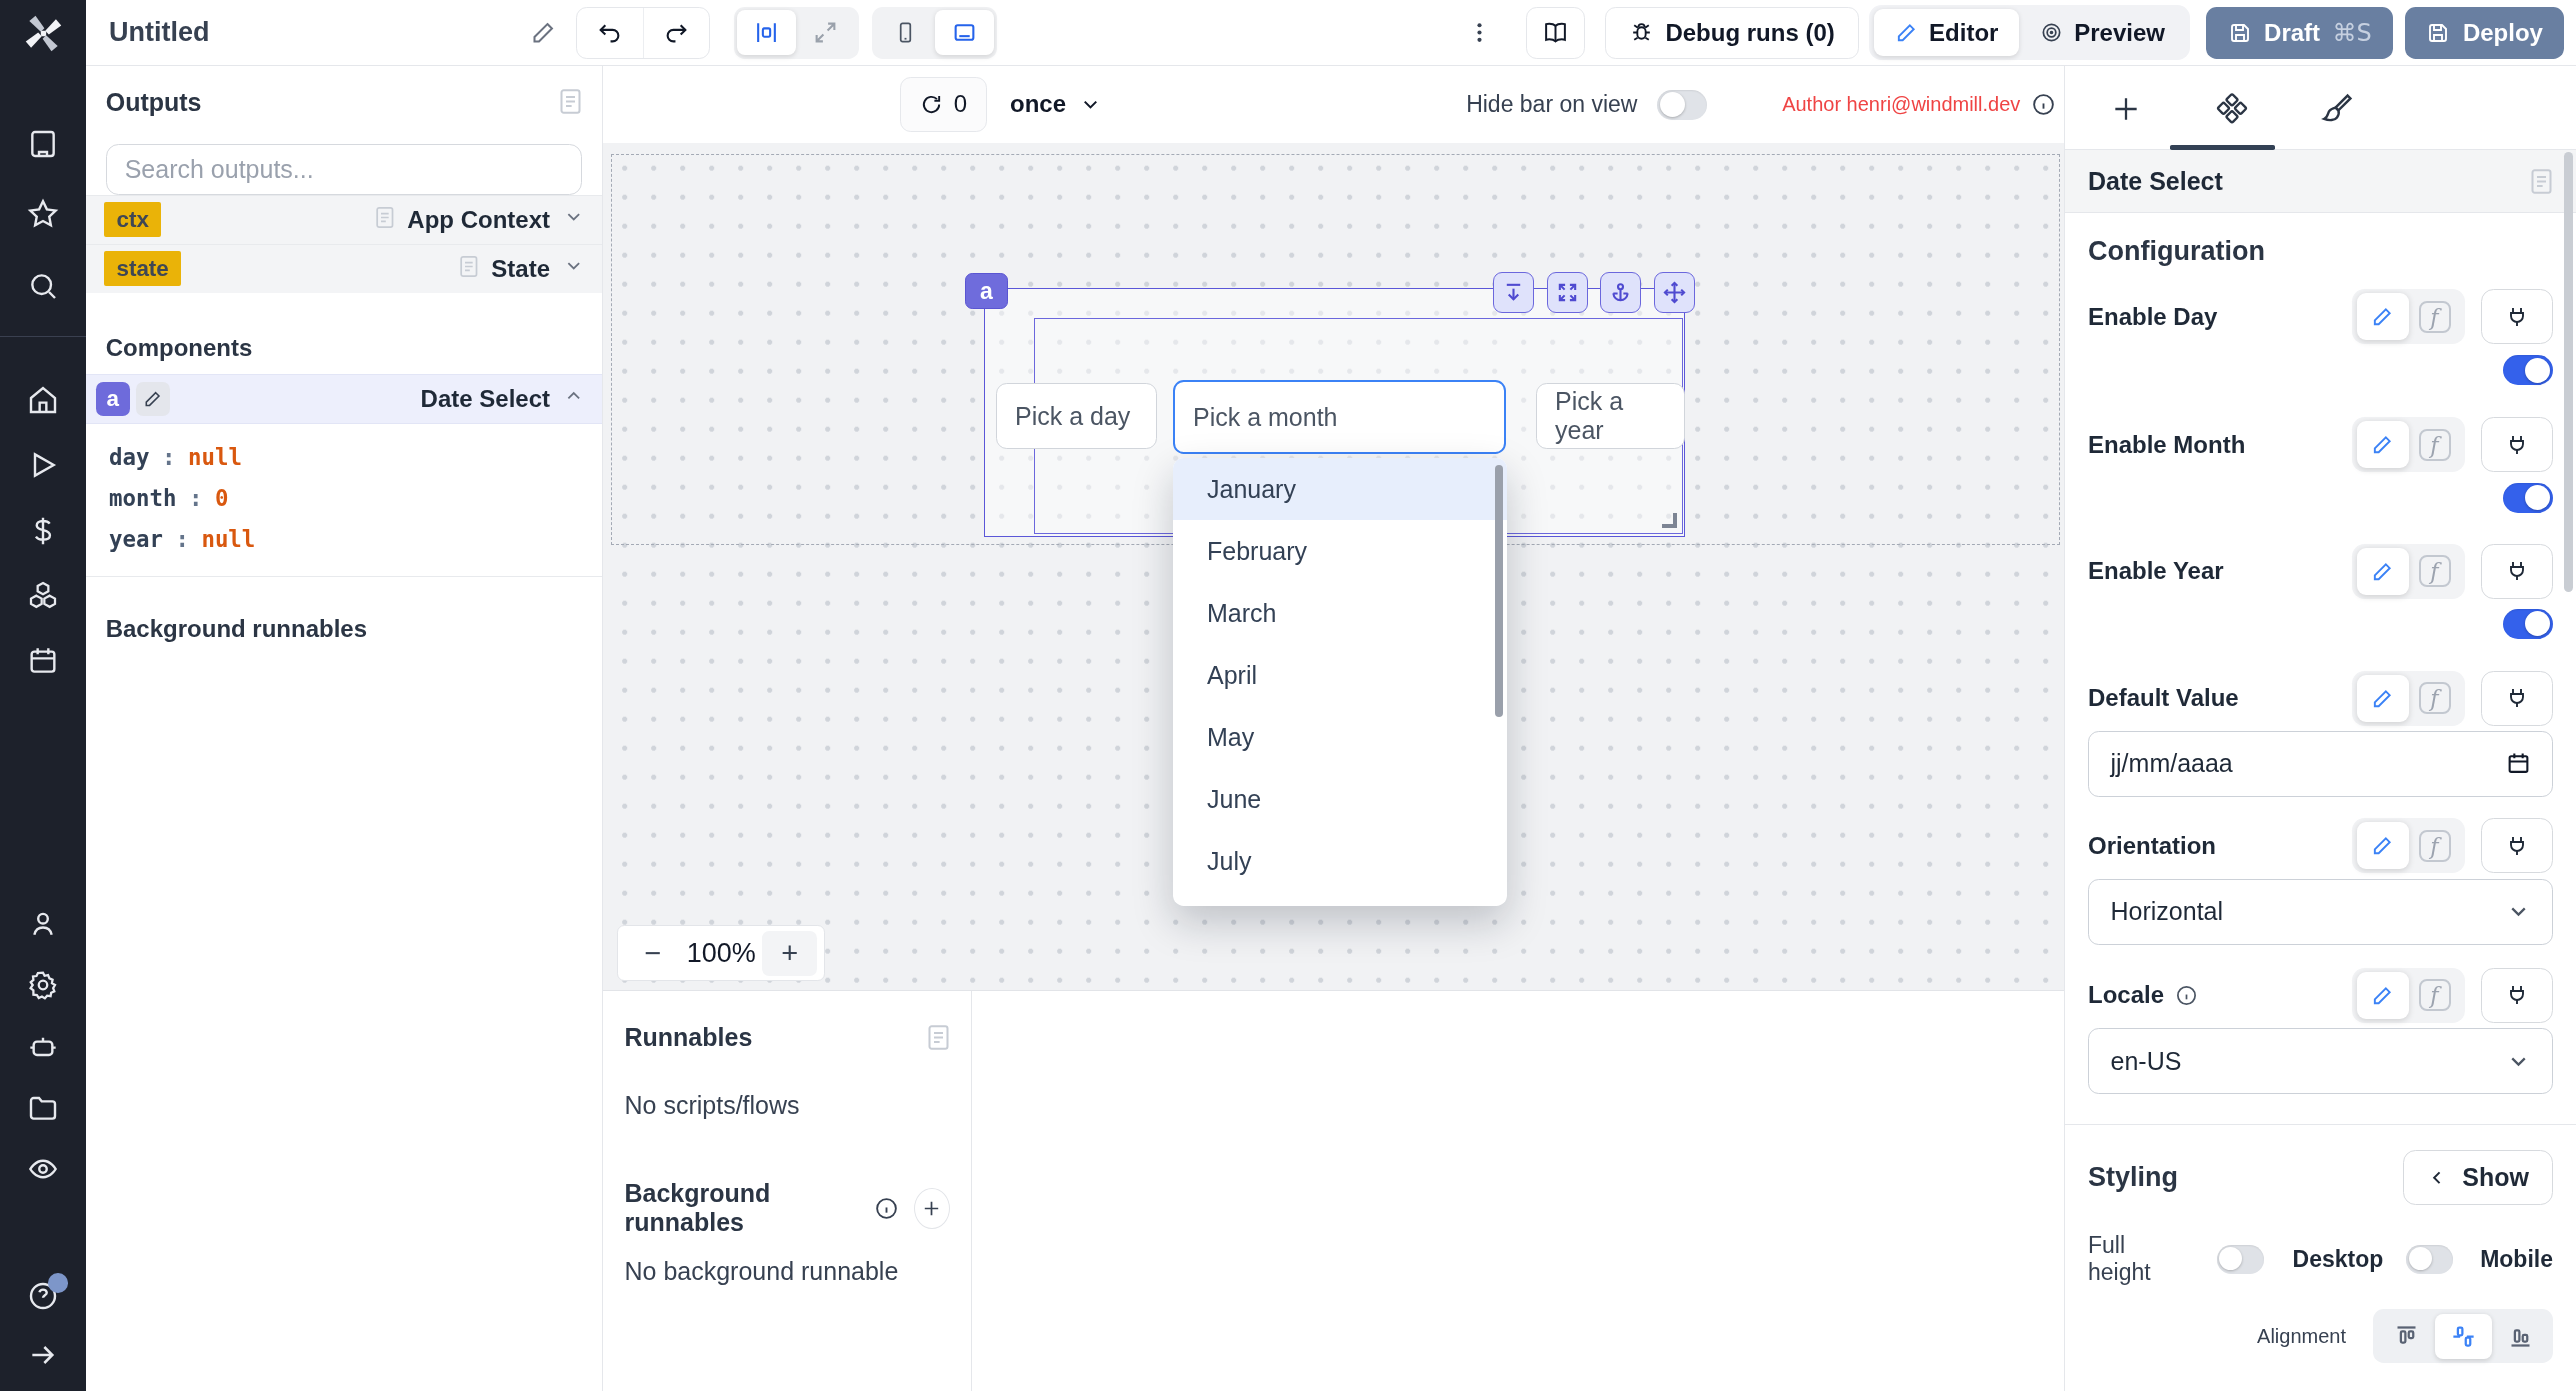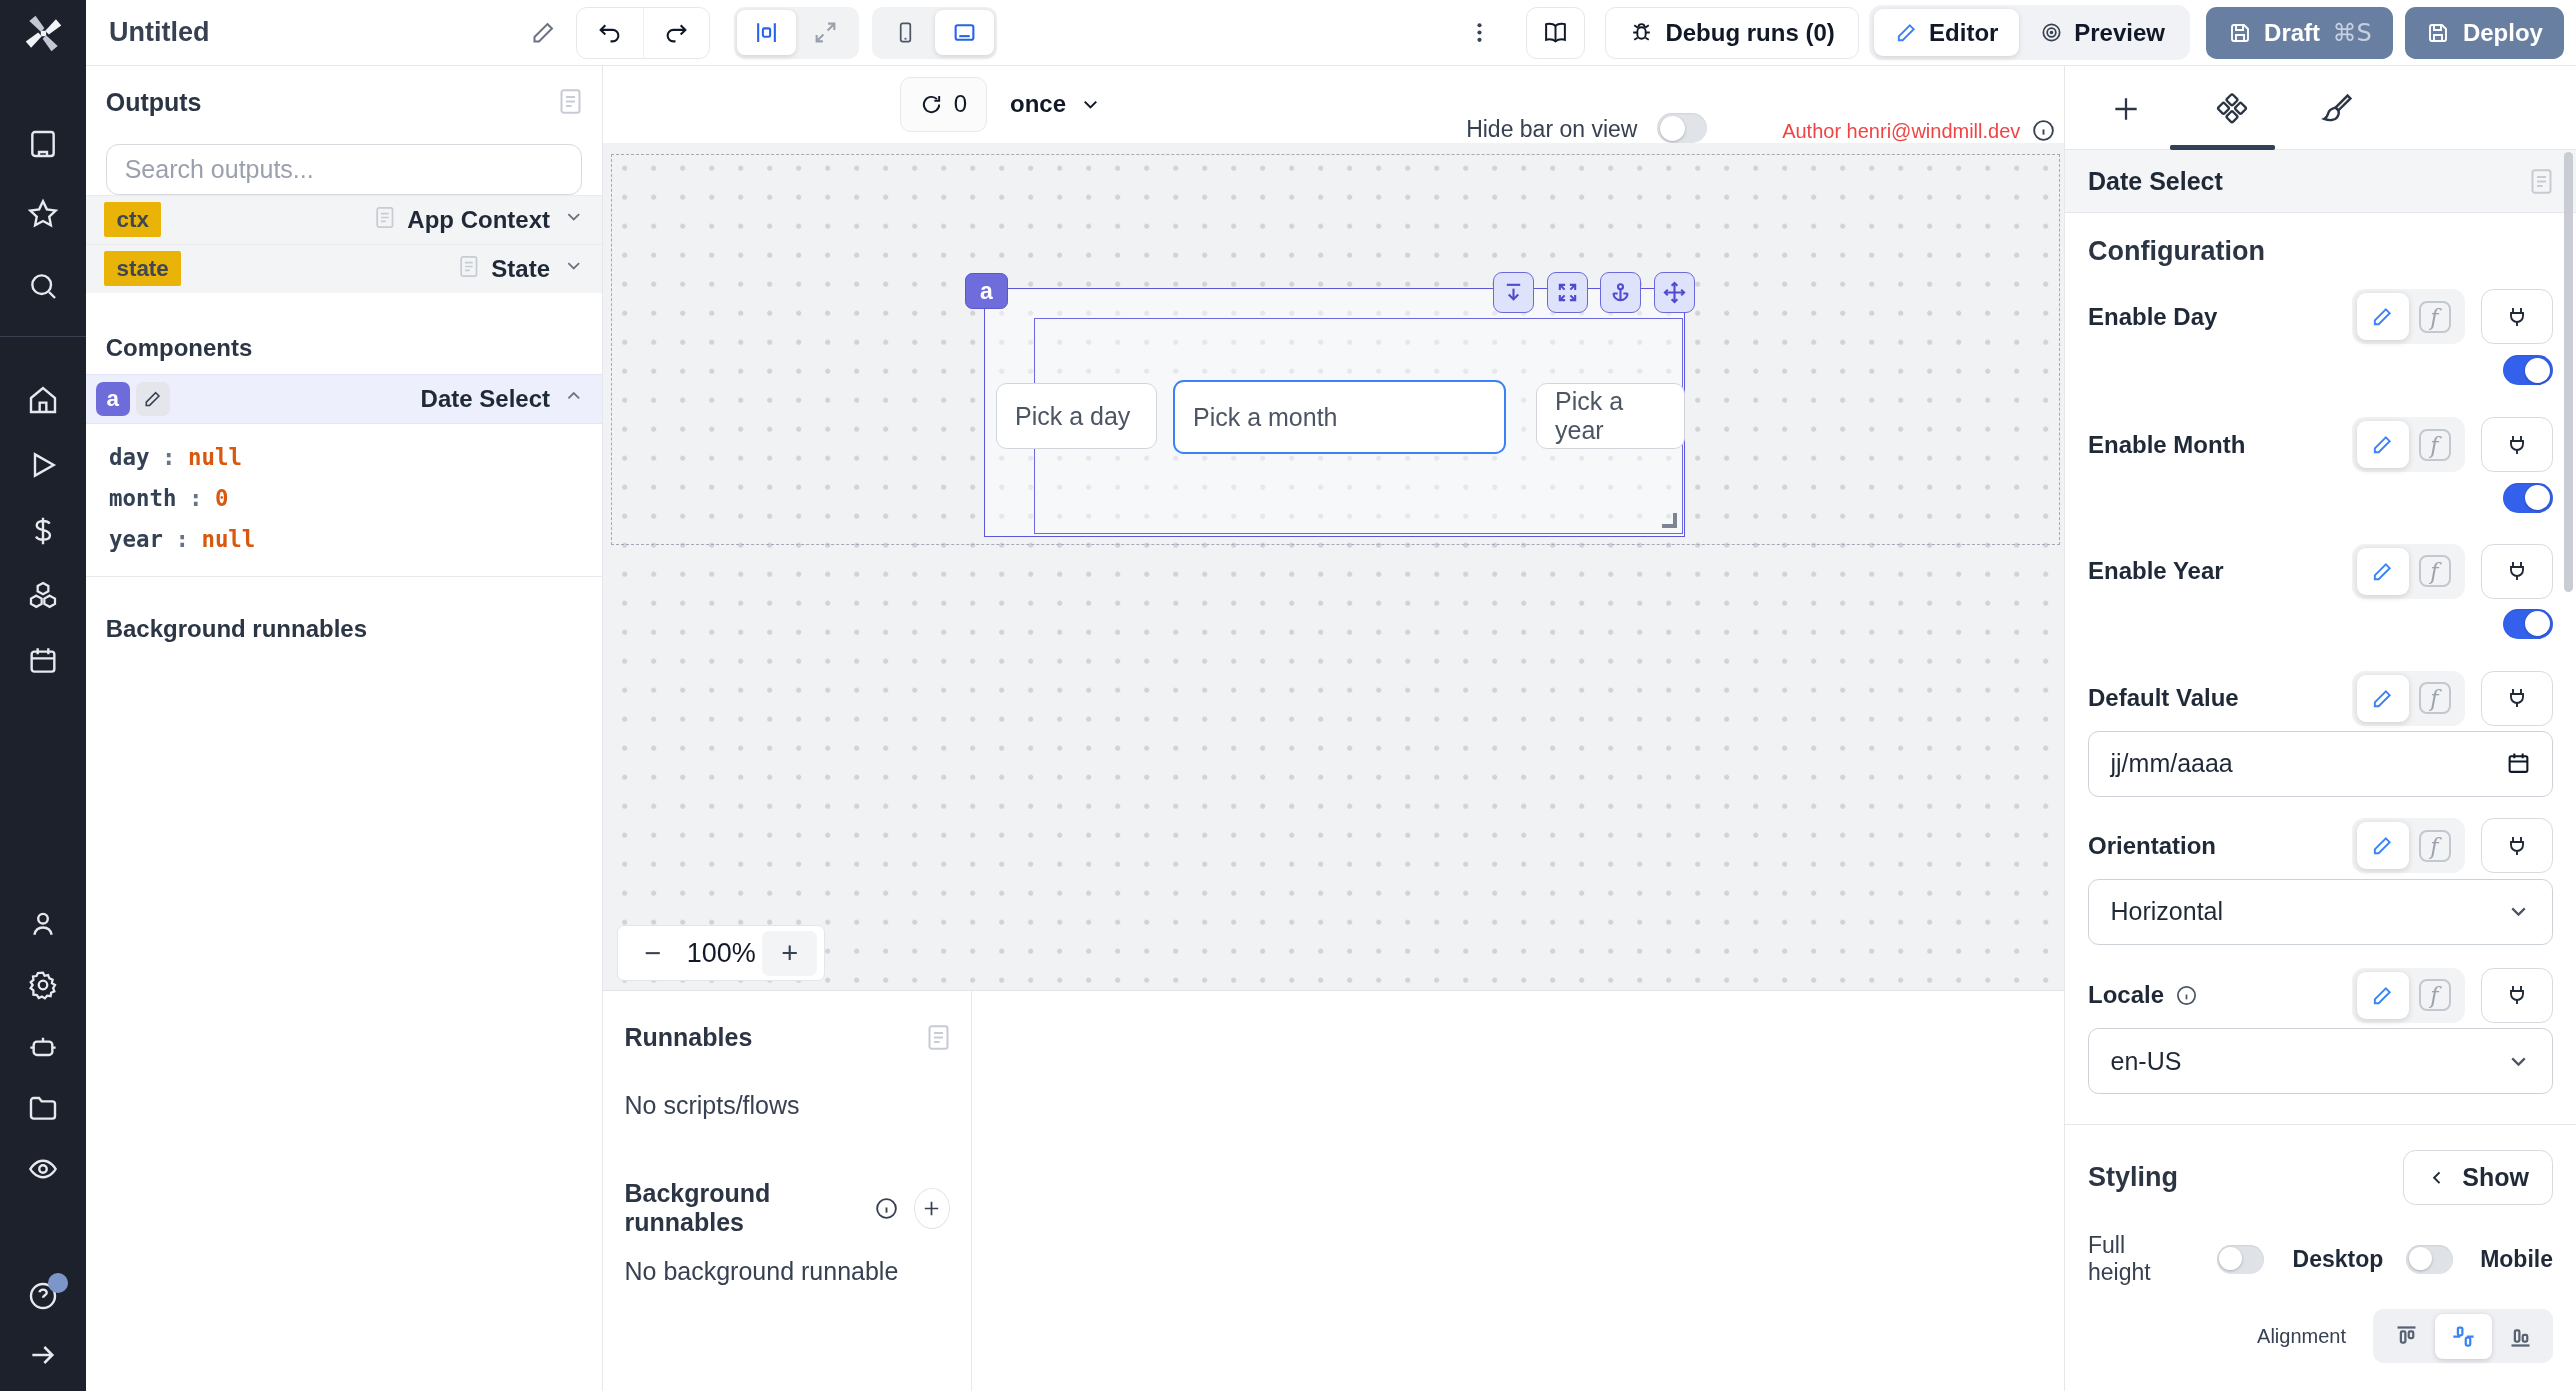--- a/index.html
+++ b/index.html
@@ -58,21 +58,21 @@
   .prop-key { color:#334155; font-weight:700; }
   .prop-colon { color:#64748b; margin:0 12.5px; font-weight:700; }
   .prop-val { color:#d9580f; font-weight:700; }
 
   
   .canvas { position:absolute; left:603px; top:66px; width:1462px; bottom:0; background:#fff; z-index:10; }
   .canvas-toolbar { position:relative; height:77px; background:#fff; }
   .refresh-wrap { position:absolute; left:297px; top:10.7px; display:flex; align-items:center; }
   .refresh-btn { width:87px; height:55px; border:0.9px solid #e6e8ec; border-radius:10.7px; background:#fbfbfc; display:flex; align-items:center; justify-content:center; gap:10.7px; font-size:24px; color:#111827; }
   .once { display:flex; align-items:center; gap:12.5px; margin-left:23px; font-size:24px; font-weight:600; color:#111827; }
-  .ctb-right { position:absolute; right:9px; top:0; height:77px; display:flex; align-items:flex-end;margin-left:15px; }
+  .ctb-right { position:absolute; right:9px; top:0; height:77px; display:flex; align-items:center;margin-left:15px; }
   .hide-label { font-size:23px; color:#374151; }
   .switch { width:50px; height:30px; border-radius:15px; background:#e0e3e8; position:relative; margin-left:19.7px; box-shadow:inset 0 0.9px 1.8px rgba(0,0,0,.08); }
   .switch .knob { position:absolute; left:2.7px; top:2.7px; width:25px; height:25px; border-radius:50%; background:#fff; box-shadow:0 0.9px 2.7px rgba(0,0,0,.25); }
   .switch.on { background:#3461eb; }
   .switch.on .knob { left:auto; right:2.7px; }
   .author { font-size:20px; color:#ef4444; margin-left:75px; }
   .info-ic { color:#374151; margin-left:10.7px; }
 
   .grid { position:relative; height:848px; background:#f1f2f4; border-bottom:0.9px solid #e2e4e8; overflow:hidden;
           background-image:radial-gradient(circle, #d0d4da 2.3px, transparent 2.4px); background-size:29px 29px; background-position:7.2px 10.7px; }
@@ -519,20 +519,31 @@
             <path d="M12 2v20M2 12h20"></path>
             <path d="M9 5l3-3 3 3M9 19l3 3 3-3M5 9l-3 3 3 3M19 9l3 3-3 3"></path>
           </svg>
       </span>
     </div>
 
     <div class="fake-input" style="left:393px; top:240px; width:161px; height:66px;">Pick a day</div>
     <div class="fake-input focused" style="left:570px; top:237px; width:333px; height:74px;">Pick a month</div>
     <div class="fake-input" style="left:933px; top:240px; width:149px; height:66px;">Pick a year</div>
 
+    <div class="dropdown">
+      <div class="dd-item hl">January</div>
+      <div class="dd-item">February</div>
+      <div class="dd-item">March</div>
+      <div class="dd-item">April</div>
+      <div class="dd-item">May</div>
+      <div class="dd-item">June</div>
+      <div class="dd-item">July</div>
+      <div class="dd-item">August</div>
+      <span class="dd-scroll"></span>
+    </div>
 
     <div class="zoombar">
       <span class="zbtn">−</span>
       <span class="zoom-val">100%</span>
       <span class="zbtn plusbg">+</span>
     </div>
   </div>
 
   <div class="canvas-bottom">
     <div class="runnables">

